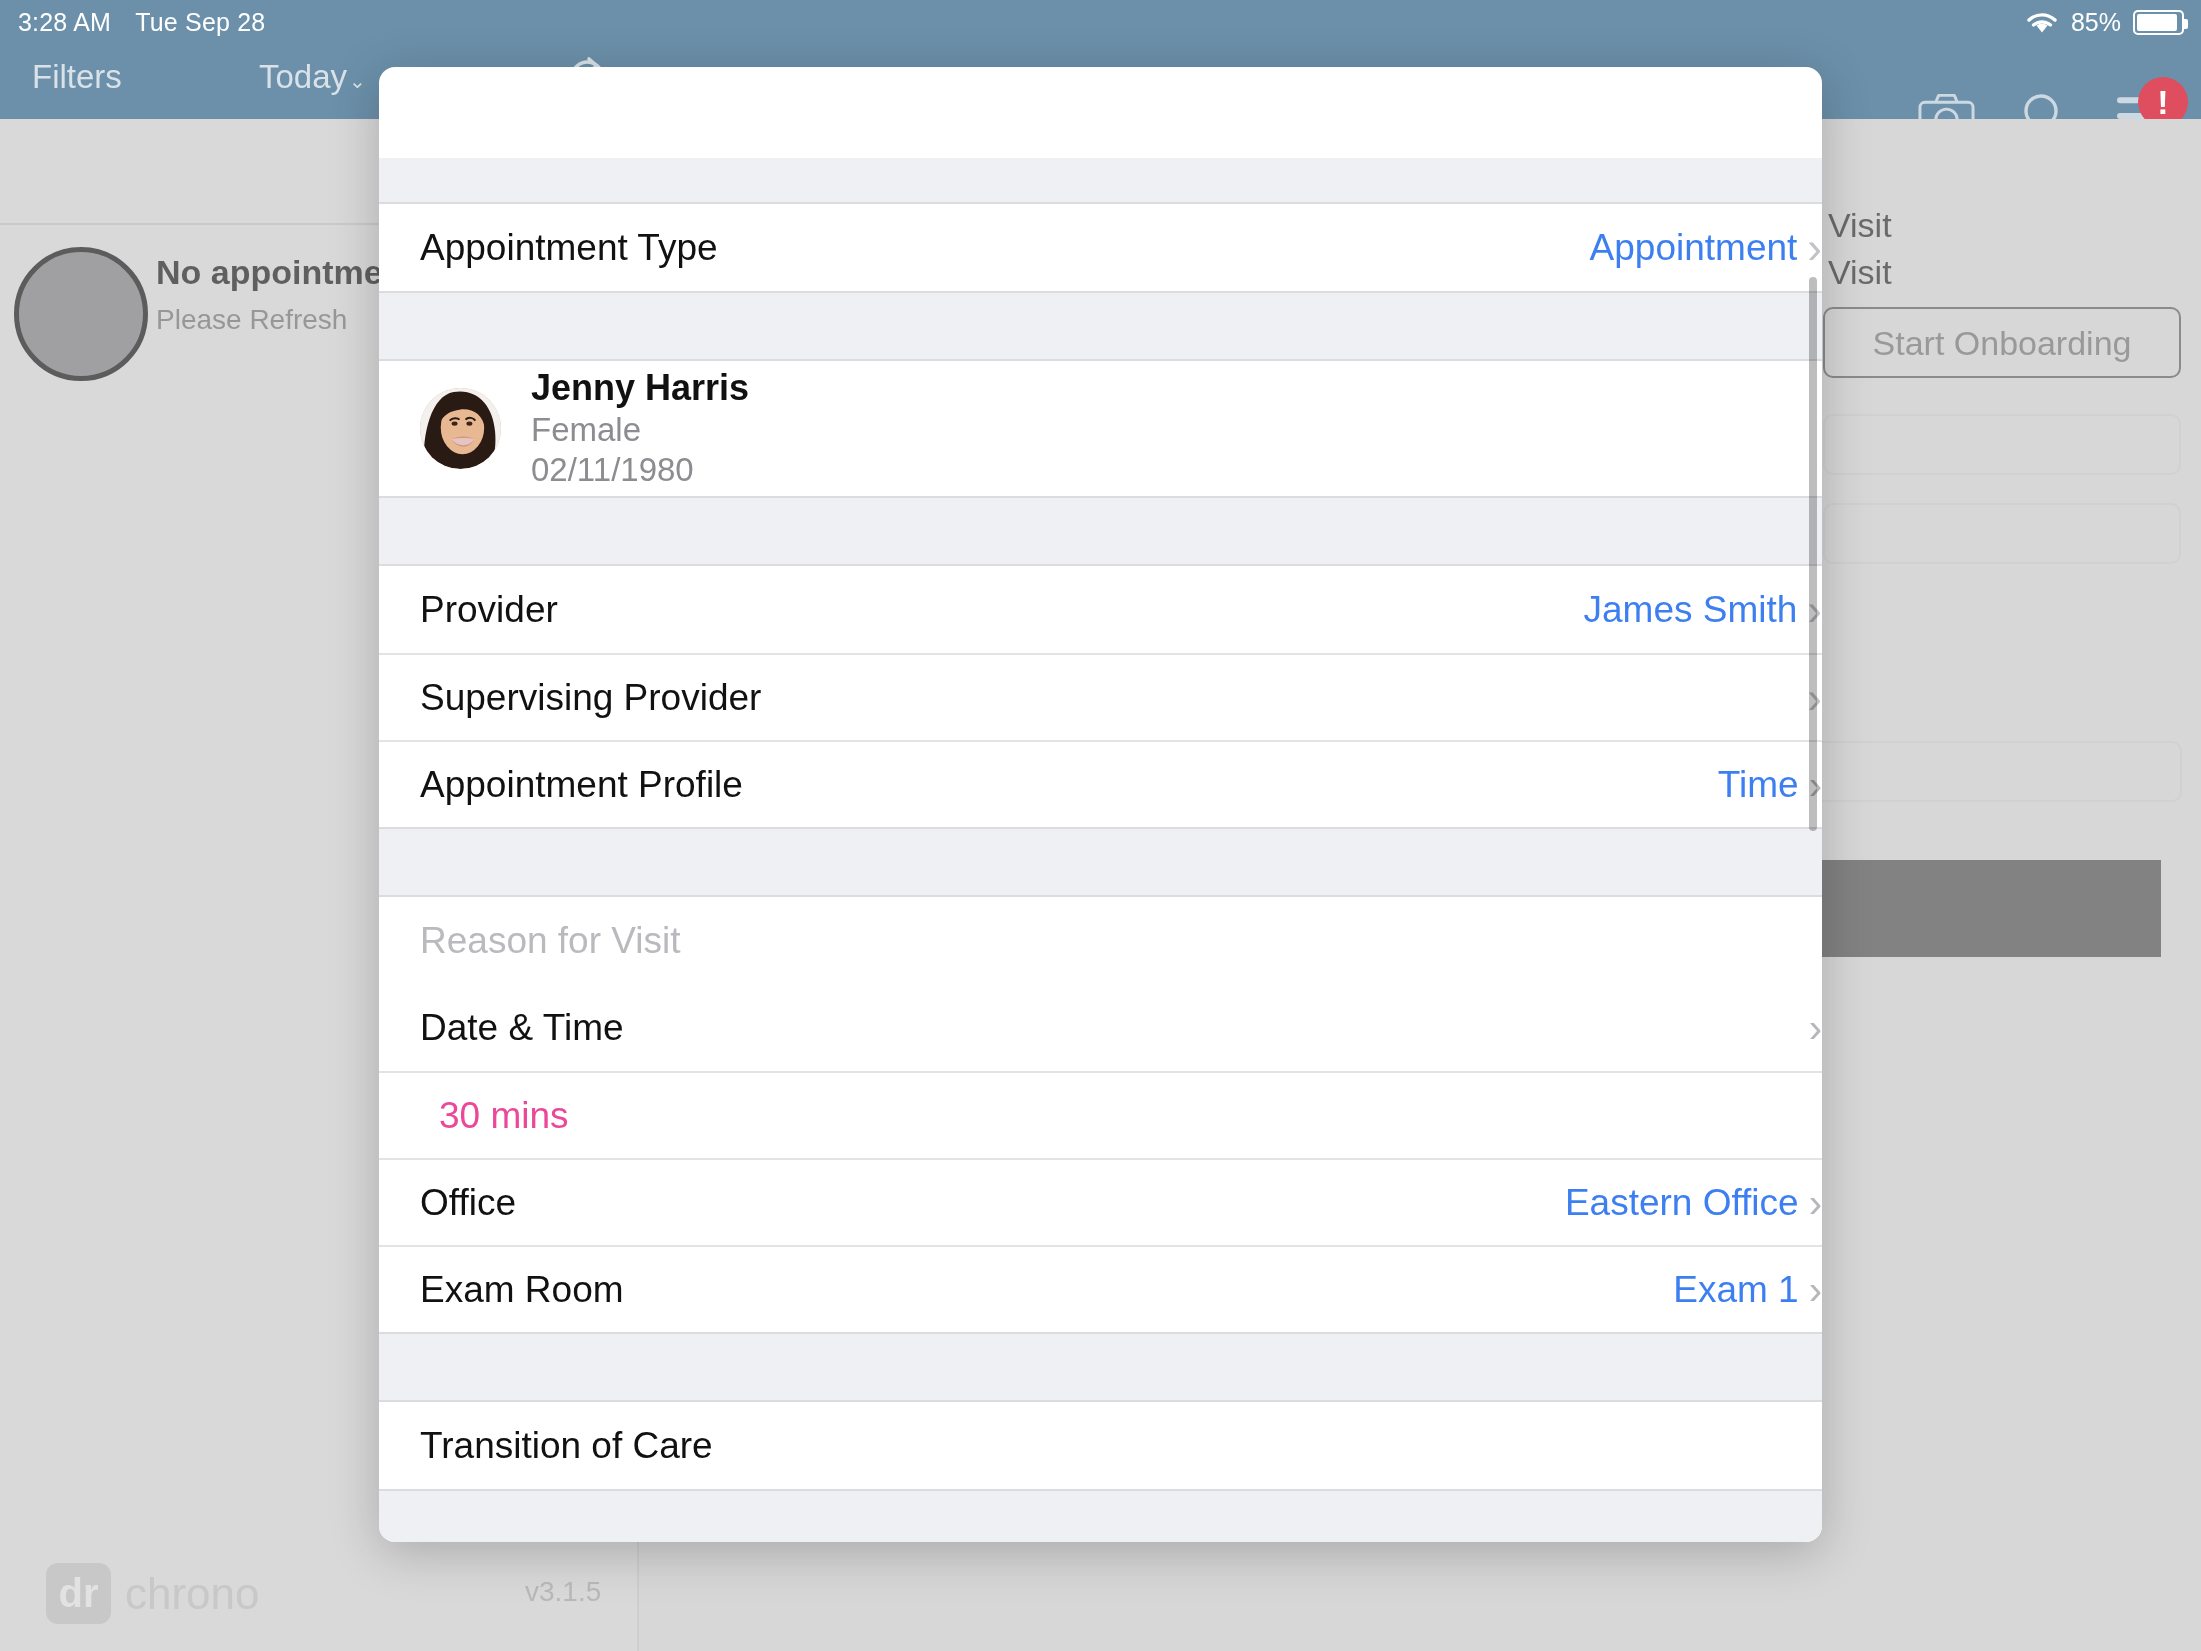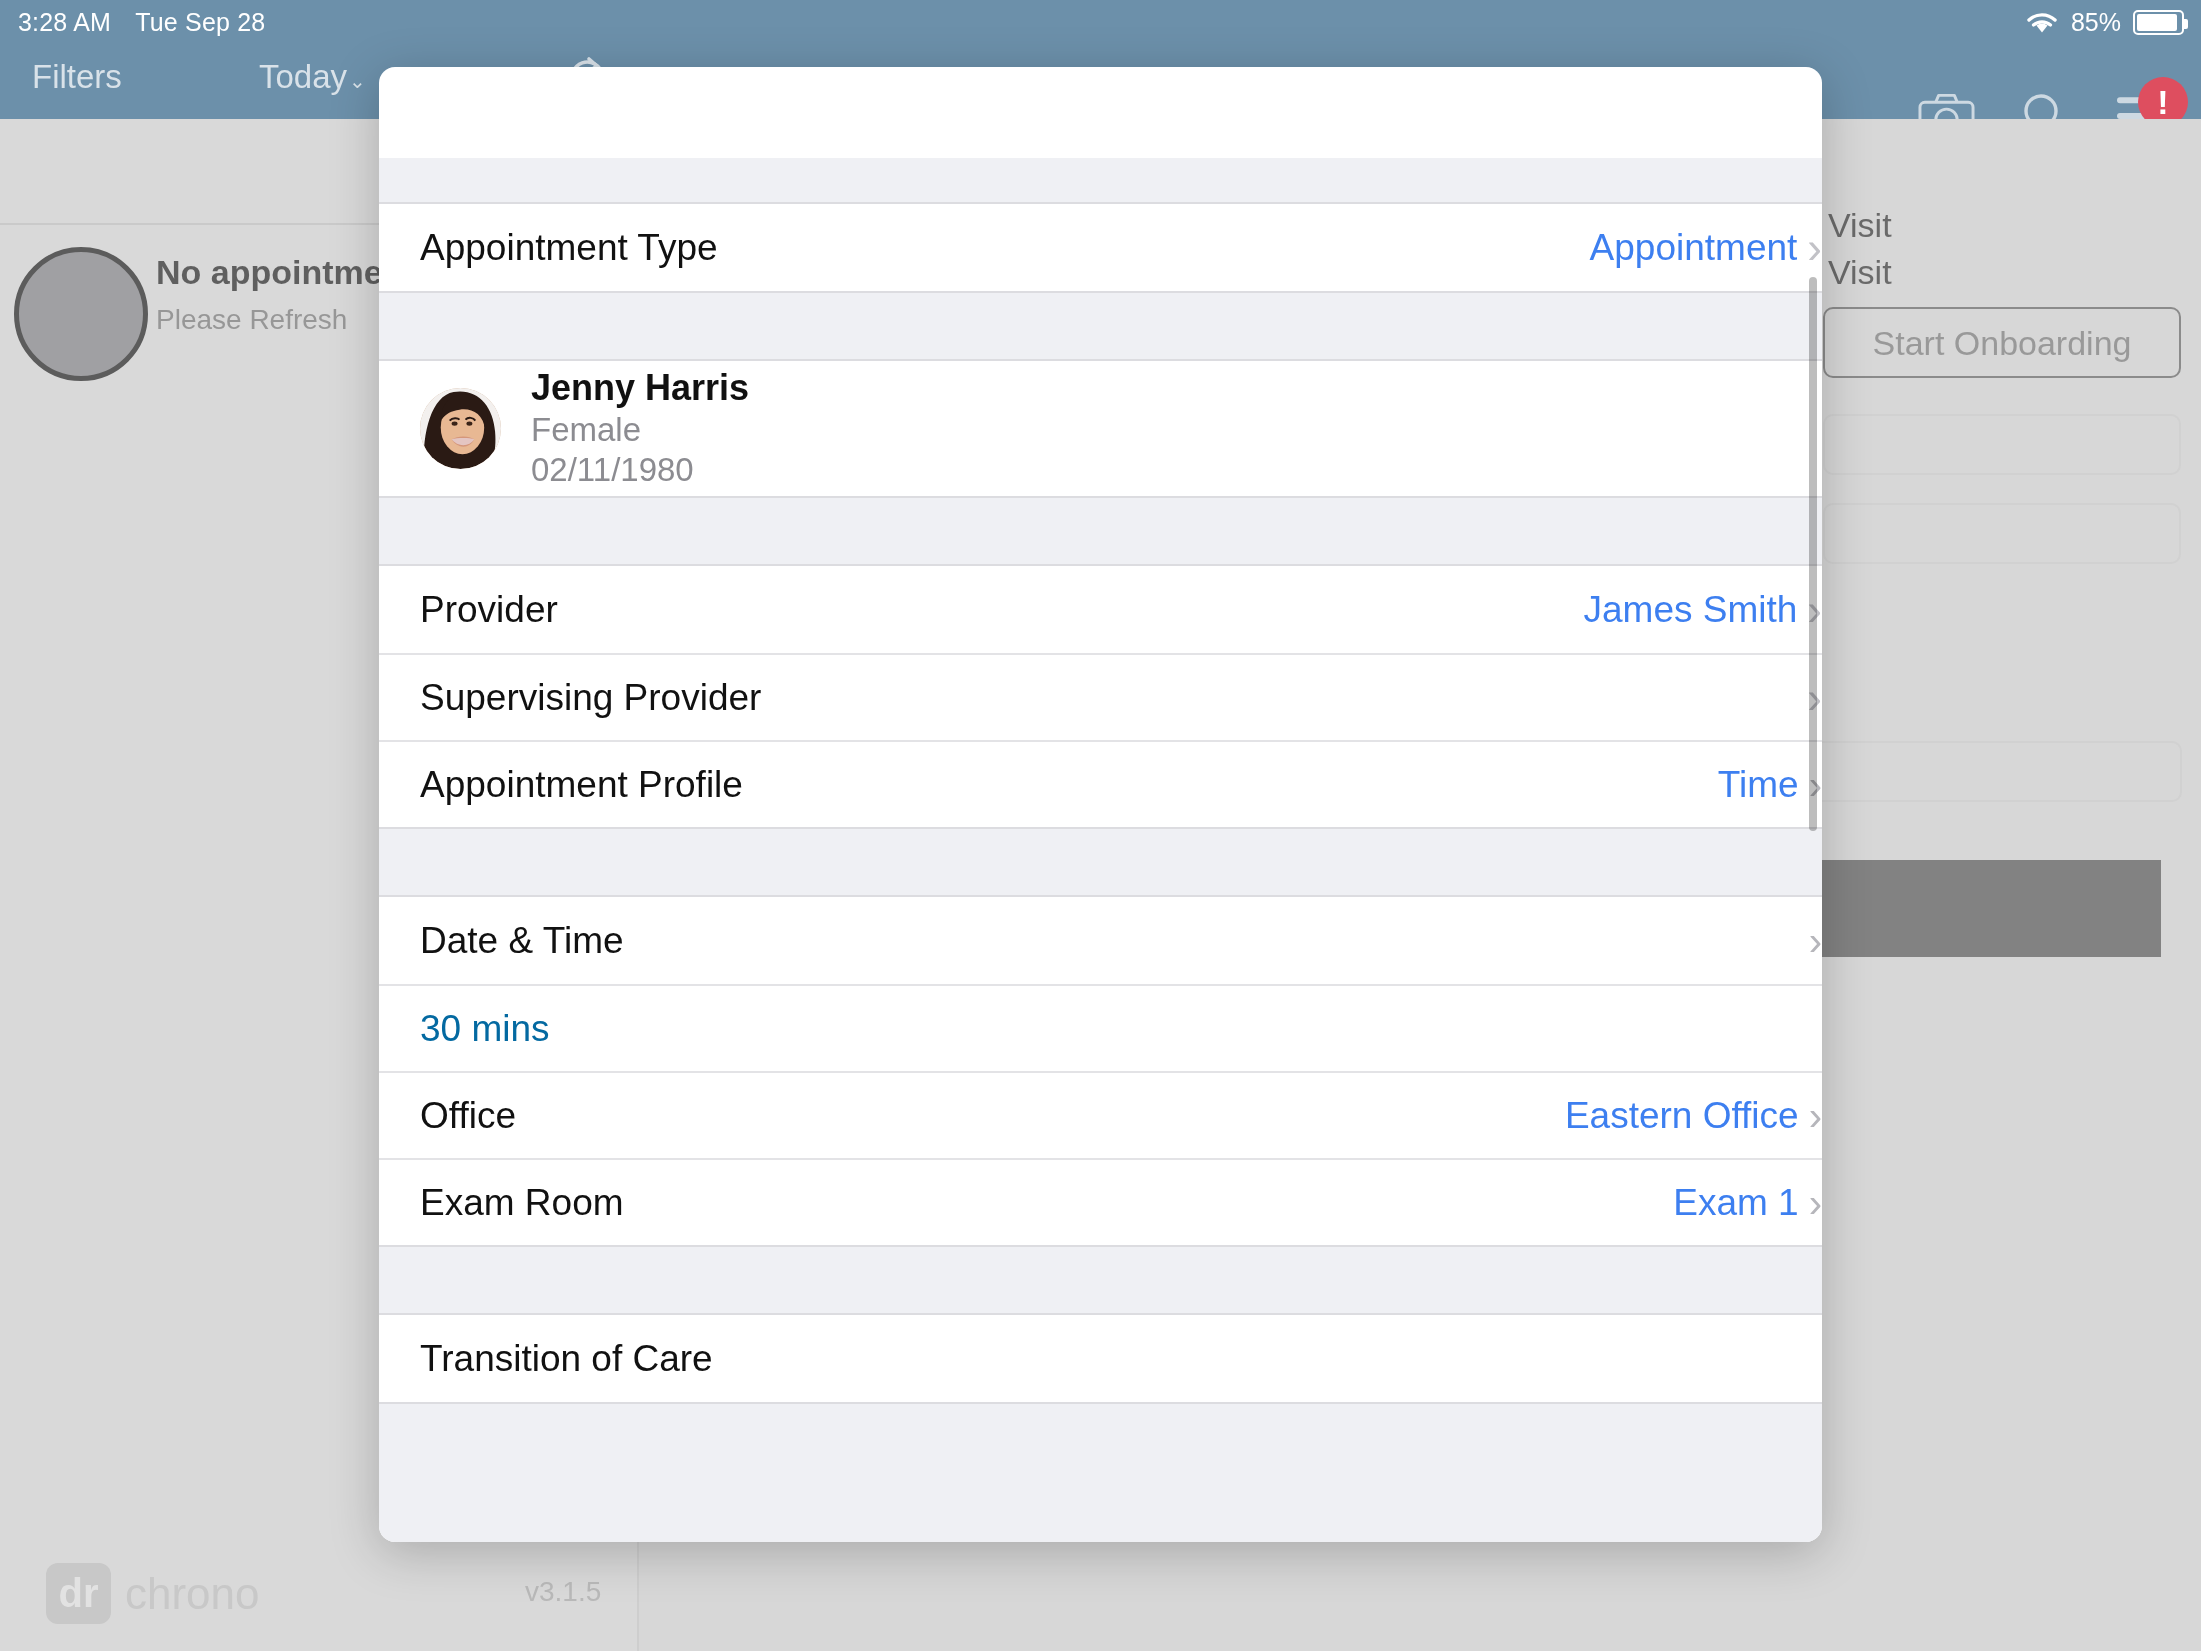--- a/index.html
+++ b/index.html
@@ -158,21 +158,21 @@
   }
   .patient-text { margin-left:30px; }
   .p-name { font-size:36px; font-weight:bold; color:#111; line-height:1.22; }
   .p-sex  { font-size:33px; color:#8c8c91; line-height:1.22; }
   .p-dob  { font-size:33px; color:#8c8c91; line-height:1.22; }
 
   .reason-row { height:87px; display:flex; align-items:center; padding-left:41px; }
   .reason-ph { font-size:37px; color:#b9b9be; }
 
   .dur-row { height:87px; display:flex; align-items:center; padding-left:41px; }
-  .dur-val { font-size:37px; color:#0369a1; }
+  .dur-val { font-size:37px; color:#ec4899;margin-left:19px; }
 
   .toc-row { height:87px; display:flex; align-items:center; padding-left:41px; }
   .toc-label { font-size:37px; color:#111; }
 
   
   .scrollbar {
     position:absolute; right:5px; top:119px; width:8px; height:554px;
     background:rgba(0,0,0,0.26); border-radius:4px;
   }
 
@@ -350,20 +350,23 @@
         <span class="row-right">
           <span class="row-value">Time</span>
           <span class="chev">›</span>
         </span>
       </div>
     </div>
 
     <div class="gap g-3"></div>
 
     <div class="card">
+      <div class="reason-row">
+        <span class="reason-ph">Reason for Visit</span>
+      </div>
       <div class="row">
         <span class="row-label">Date &amp; Time</span>
         <span class="row-right">
           <span class="chev">›</span>
         </span>
       </div>
       <div class="row dur-row">
         <span class="dur-val">30 mins</span>
       </div>
       <div class="row">

